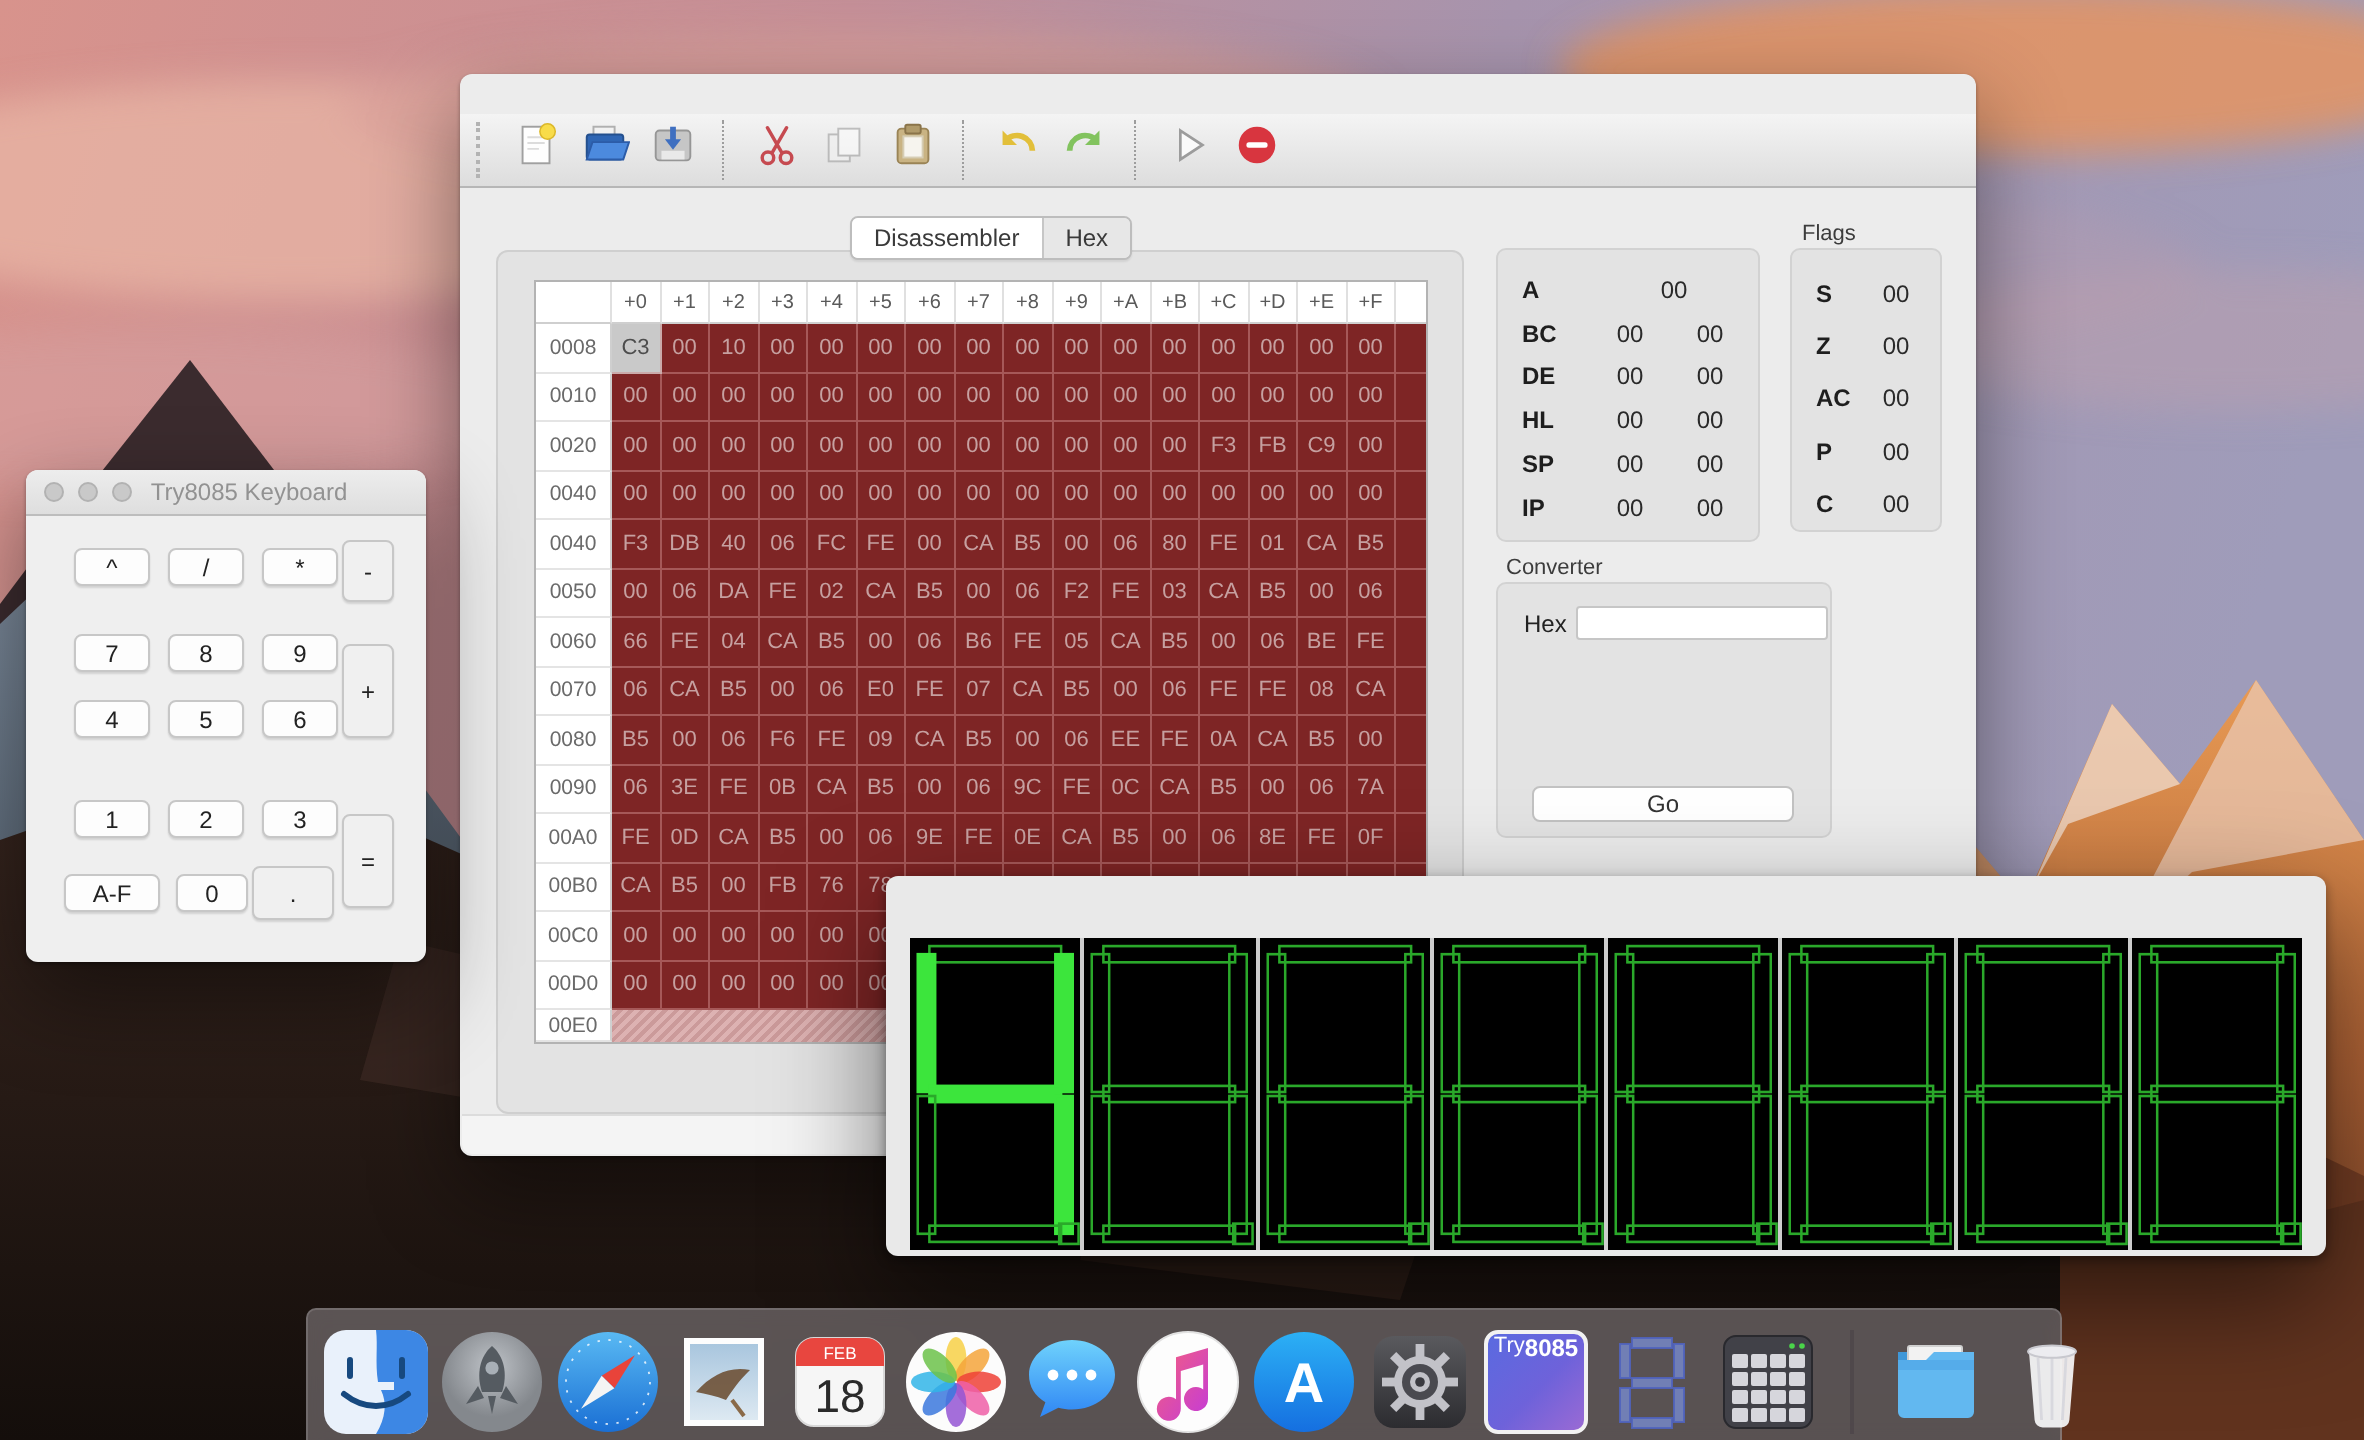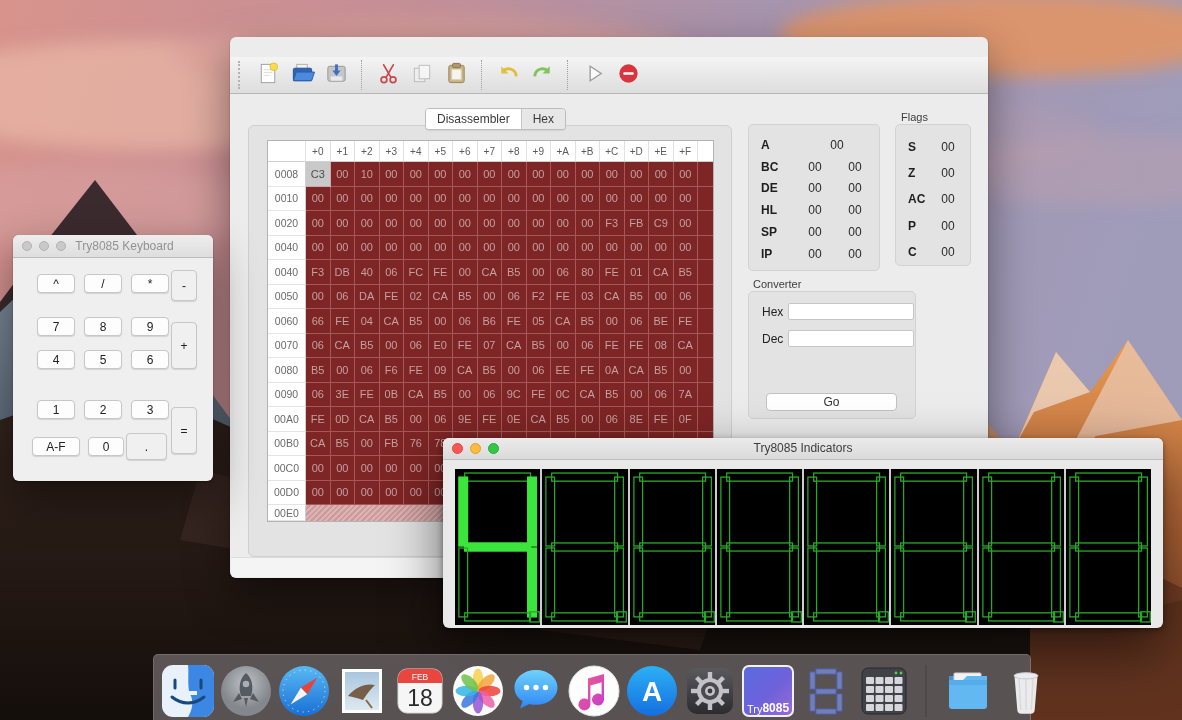--- a/index.html
+++ b/index.html
@@ -101,21 +101,21 @@
     background:rgba(146,138,142,.55);border:1px solid rgba(255,255,255,.14);
     border-radius:5px;display:flex;align-items:center;padding:0 8px;gap:6px;box-sizing:border-box;
     backdrop-filter:blur(5px);}
   .dicon{position:relative;width:52px;height:52px;flex:0 0 auto;}
   .dicon svg{width:52px;height:52px;display:block;}
   .ddot{position:absolute;left:50%;bottom:-7px;width:4px;height:4px;margin-left:-2px;
     border-radius:50%;background:#222;}
   .dsep{width:2px;height:52px;background:rgba(70,62,68,.5);margin:0 9px;flex:0 0 auto;}
   .try-icon{width:52px;height:52px;border-radius:7px;border:2px solid #f2f2f2;box-sizing:border-box;
     background:linear-gradient(135deg,#5a6ae0 0%,#6e62da 55%,#9a6ad4 100%);
-    display:flex;align-items:flex-end;justify-content:center;color:#fff;font-size:11px;}
+    display:flex;align-items:flex-start;justify-content:center;color:#fff;font-size:11px;}
   .try-icon b{font-size:12px;}
 </style>
 </head>
 <body>
 
 <div id="stage">
 
   <svg id="bg" viewBox="0 0 1182 720" preserveAspectRatio="none">
     <defs>
       <linearGradient id="sky" x1="0" y1="0" x2="1" y2="0.18">
@@ -575,24 +575,20 @@
           <span class="fval">00</span>
         </div>
       </div>
 
     <div class="sidelabel" style="left:523px;top:241px;">Converter</div>
     <div class="panel" id="converter-panel">
         <div class="convrow">
           <span class="clabel">Hex</span>
           <input class="cinput" value="" style="">
         </div>
-        <div class="convrow">
-          <span class="clabel">Dec</span>
-          <input class="cinput" value="" style="">
-        </div>
         <button class="gobtn">Go</button>
       </div>
 
     <div class="hscroll"></div>
   </div>
 
   <div class="window" id="kbd-win">
     <div class="titlebar">
       <div class="lights">
         <span class="light"></span>
@@ -617,28 +613,20 @@
         <div class="key" style="left: 19px; top: 202px; width: 48px; height: 19px; text-align: right;">A-F</div>
         <div class="key" style="left: 75px; top: 202px; width: 36px; height: 19px;">0</div>
         <div class="key gray" style="left: 113px; top: 198px; width: 41px; height: 27px;">.</div>
         <div class="key gray" style="left: 158px; top: 35px; width: 26px; height: 31px;">-</div>
         <div class="key gray" style="left: 158px; top: 87px; width: 26px; height: 47px;">+</div>
         <div class="key gray" style="left: 158px; top: 172px; width: 26px; height: 47px;">=</div>
       </div>
   </div>
 
   <div class="window" id="ind-win">
-    <div class="titlebar">
-      <div class="lights">
-        <span class="light red"></span>
-        <span class="light yellow"></span>
-        <span class="light green"></span>
-      </div>
-      <div class="title active">Try8085 Indicators</div>
-    </div>
     <div class="digits" id="digits">
         <div class="digit-cell">
           <svg viewBox="0 0 88 154" preserveAspectRatio="none">
             <rect x="10" y="4" width="68" height="8" fill="none" stroke="#2aa82a" stroke-width="1.3"></rect>
             <rect x="4" y="8" width="9" height="68" fill="#3ce53c" stroke="#3ce53c" stroke-width="1.3"></rect>
             <rect x="75" y="8" width="9" height="68" fill="#3ce53c" stroke="#3ce53c" stroke-width="1.3"></rect>
             <rect x="10" y="73" width="68" height="8" fill="#3ce53c" stroke="#3ce53c" stroke-width="1.3"></rect>
             <rect x="4" y="78" width="9" height="68" fill="none" stroke="#2aa82a" stroke-width="1.3"></rect>
             <rect x="75" y="78" width="9" height="68" fill="#3ce53c" stroke="#3ce53c" stroke-width="1.3"></rect>
             <rect x="10" y="142" width="68" height="8" fill="none" stroke="#2aa82a" stroke-width="1.3"></rect>

